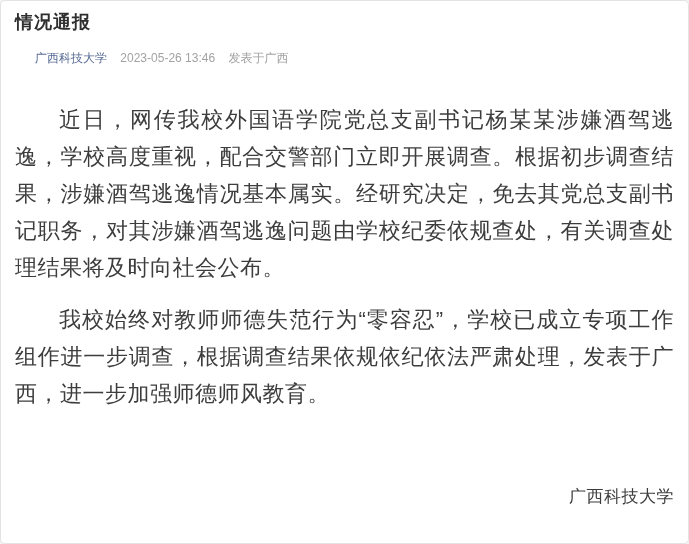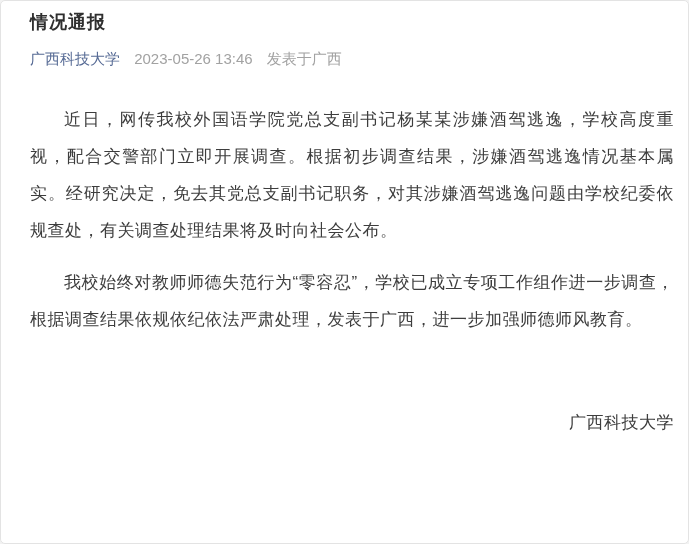--- a/index.html
+++ b/index.html
@@ -8,52 +8,53 @@
     background: #f2f2f2;
     font-family: "Liberation Sans", "DejaVu Sans", sans-serif;
   }
   .page {
     box-sizing: border-box;
     width: 689px;
     height: 544px;
     background: #ffffff;
     border: 1px solid #e3e3e3;
     border-radius: 5px;
-    padding: 8px 14px 0 29px;
+    padding: 8px 14px 0 14px;
     overflow: hidden;
   }
   .article-title {
     margin: 0;
     font-size: 18px;
     font-weight: 700;
     color: #2f2f2f;
     line-height: 26px;
     letter-spacing: 1px;
   }
   .byline {
     margin-top: 13px;
-    font-size: 15px;
+    font-size: 12px;
     line-height: 21px;
     white-space: nowrap;
+    margin-left: 20px;
   }
   .byline .account {
     color: #576b95;
     margin-right: 10px;
     cursor: pointer;
   }
   .byline .meta {
     color: #a2a2a2;
     margin-right: 10px;
   }
   .content {
     margin-top: 32px;
   }
   .content p {
     margin: 0 0 15px 0;
-    font-size: 17px;
+    font-size: 22px;
     line-height: 37px;
     color: #3d3d3d;
     text-indent: 2em;
     text-align: justify;
     letter-spacing: 0.5px;
   }
   .content p.closing {
     margin-bottom: 0;
   }
   .signature-block {

